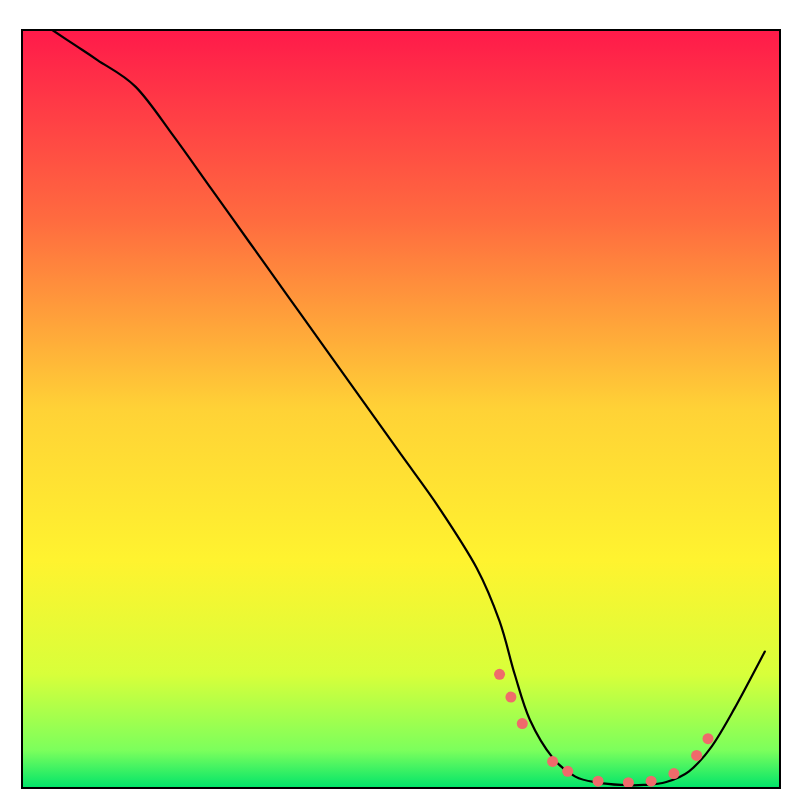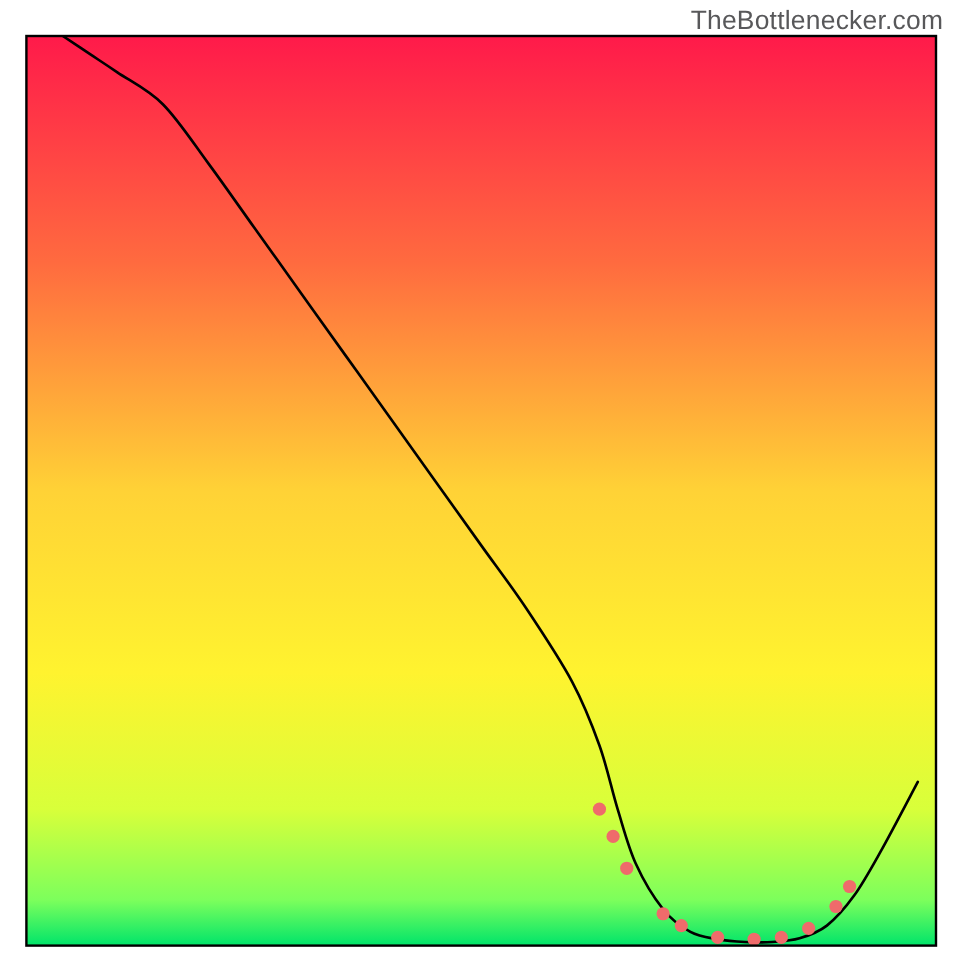--- a/index.html
+++ b/index.html
@@ -29,21 +29,20 @@
   svg {
     position: absolute;
     top: 0;
     left: 0;
   }
 </style>
 </head>
 <body>
 <div class="container">
 
-<div class="watermark">TheBottlenecker.com</div>
 
 <svg id="chart-svg" width="800" height="800" viewBox="0 0 800 800">
   <defs>
     <linearGradient id="bg-grad" x1="0" y1="0" x2="0" y2="1">
           <stop offset="0%" stop-color="#ff1a4a"></stop>
           <stop offset="25%" stop-color="#ff6b3f"></stop>
           <stop offset="50%" stop-color="#ffd236"></stop>
           <stop offset="70%" stop-color="#fff32f"></stop>
           <stop offset="85%" stop-color="#d8ff3a"></stop>
           <stop offset="95%" stop-color="#7cff5c"></stop>

